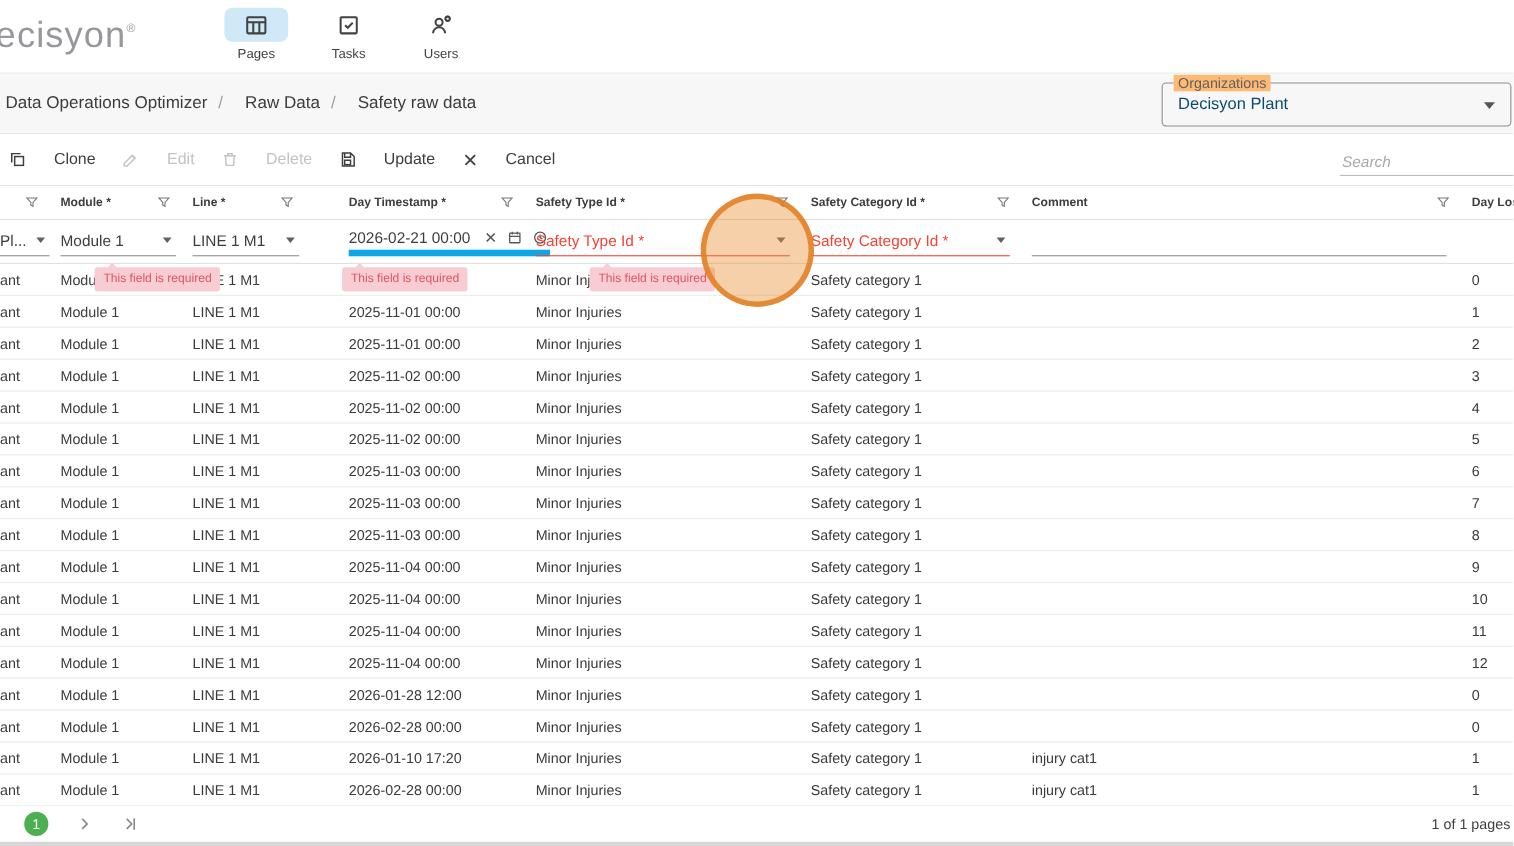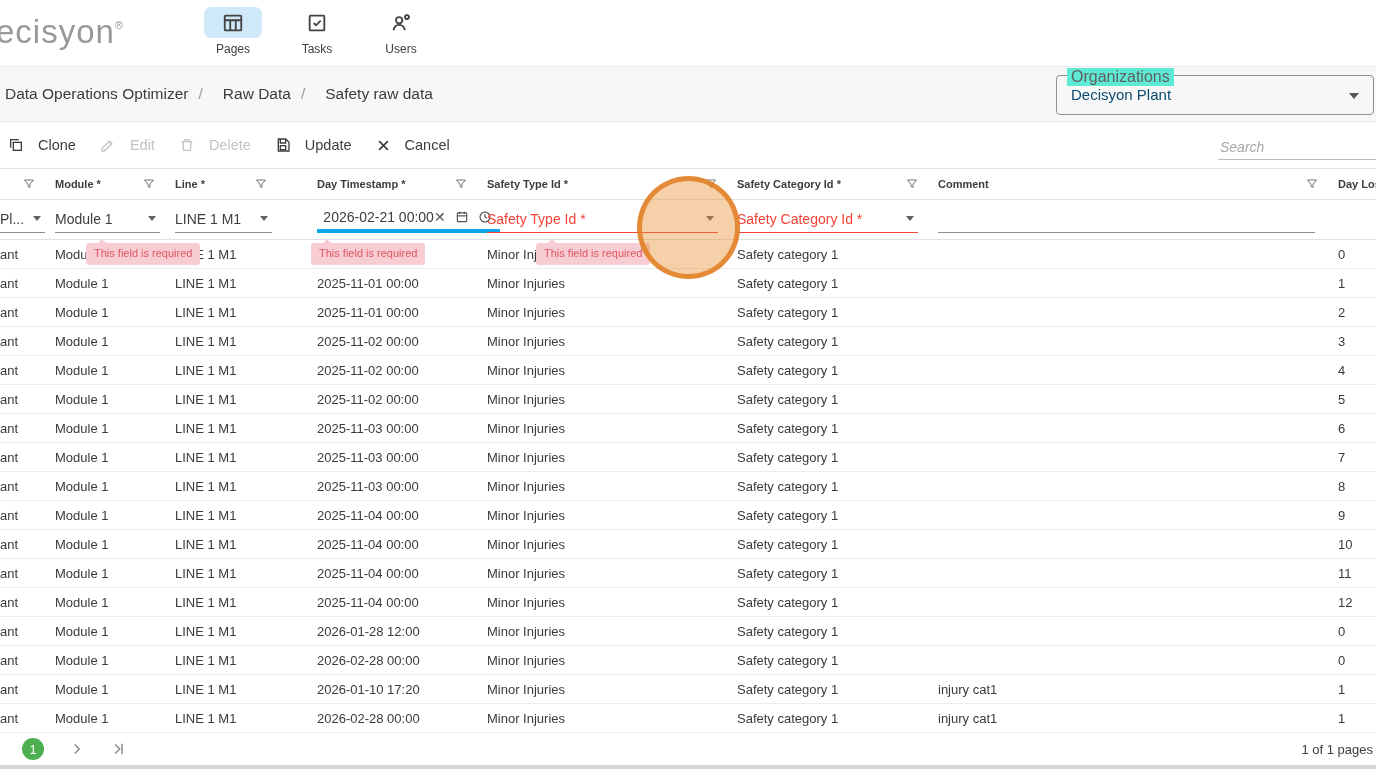--- a/index.html
+++ b/index.html
@@ -16,45 +16,45 @@
   .nav-iconbox.active { background: #cfe9f8; }
   .nav-label { font-size: 12px; color: #3f3f3f; margin-top: 4px; }
 
   
   .breadcrumb-bar { height: 56px; background: #f7f7f7; border-top: 1px solid #ececec; border-bottom: 1px solid #e7e7e7; position: relative; display: flex; align-items: center; }
   .breadcrumb { margin-left: 5px; font-size: 15.5px; color: #3c3c3c; display: flex; align-items: center; }
   .crumb { margin-right: 10px; }
   .crumb + .sep { margin-right: 10px; }
   .sep { color: #9e9e9e; }
   .org-select { position: absolute; right: 2px; top: 8px; width: 318px; height: 40px; border: 1px solid #8f8f8f; border-radius: 4px; background: transparent; cursor: pointer; }
-  .org-label { position: absolute; top: -8px; left: 10px; font-size: 16px; color: #616161; background: #5eead4; padding: 0 4px; }
+  .org-label { position: absolute; top: -8px; left: 10px; font-size: 13px; color: #616161; background: #fdba74; padding: 0 4px; }
   .org-value { font-size: 15px; color: #0c4a6e; line-height: 38px; padding-left: 14px; }
   .org-caret { position: absolute; right: 14px; top: 17px; width: 0; height: 0; border-left: 5px solid transparent; border-right: 5px solid transparent; border-top: 6px solid #555; }
 
   
   .toolbar { height: 46px; background: #fff; display: flex; align-items: center; gap: 24px; padding-left: 8px; position: relative; }
-  .tbtn { display: flex; align-items: flex-end; gap: 14px; font-size: 14.5px; color: #3d3d3d; cursor: pointer; }
+  .tbtn { display: flex; align-items: flex-end; gap: 25px; font-size: 14.5px; color: #3d3d3d; cursor: pointer; }
   .tbtn.disabled { color: #c3c3c3; cursor: default; }
   .tbtn svg { display: block; }
   .search-input { position: absolute; right: 0; top: 13px; width: 158px; border: none; border-bottom: 1px solid #bdbdbd; background: transparent; font-size: 14px; padding: 4px 2px; outline: none; font-family: "Liberation Sans", sans-serif; }
   .search-input::placeholder { font-style: italic; color: #a8a8a8; }
 
   
   .grid { background: #fff; }
   .thead { height: 32px; display: flex; align-items: center; border-top: 1px solid #e0e0e0; border-bottom: 1px solid #e0e0e0; font-size: 11px; font-weight: 700; color: #3d3d3d; }
   .cell { flex: none; position: relative; white-space: nowrap; overflow: visible; }
   .c0 { width: 55px; } .c1 { width: 120px; } .c2 { width: 112px; } .c3 { width: 200px; padding-left: 30px; }
   .c4 { width: 250px; } .c5 { width: 201px; } .c6 { width: 400px; } .c7 { width: 62px; }
   .ficon { position: absolute; right: 20px; top: 50%; transform: translateY(-50%); line-height: 0; cursor: pointer; }
 
   .edit-row { height: 40px; display: flex; align-items: flex-start; border-bottom: 1px solid #e0e0e0; }
   .efield { margin-top: 5px; height: 28px; display: flex; align-items: center; justify-content: space-between; border-bottom: 1px solid #8f8f8f; font-size: 14px; color: #3d3d3d; cursor: pointer; }
   .w45 { width: 45px; } .w105 { width: 105px; } .w97 { width: 97px; } .w183 { width: 183px; }
   .w231 { width: 231px; } .w181 { width: 181px; } .w377 { width: 377px; }
-  .efield.green { border-bottom: 4px solid #0ea5e9; justify-content: center; }
+  .efield.green { border-bottom: 6px solid #0ea5e9; }
   .efield.error { border-bottom: 1px solid #f44336; color: #f44336; }
   .dd { width: 0; height: 0; border-left: 4px solid transparent; border-right: 4px solid transparent; border-top: 5px solid #616161; margin-right: 4px; }
   .dticons { display: flex; align-items: center; gap: 9px; margin-right: 2px; }
   .clear-glyph { font-size: 14px; color: #555; cursor: pointer; }
 
   .row { height: 29px; display: flex; align-items: center; border-bottom: 1px solid #ececec; font-size: 13px; color: #3a3a3a; }
 
   
   .pagination { height: 32px; display: flex; align-items: center; position: relative; background: #fff; }
   .page-circle { width: 22px; height: 22px; border-radius: 50%; background: #4caf50; color: #fff; font-size: 13px; display: flex; align-items: center; justify-content: center; margin-left: 22px; cursor: pointer; }

